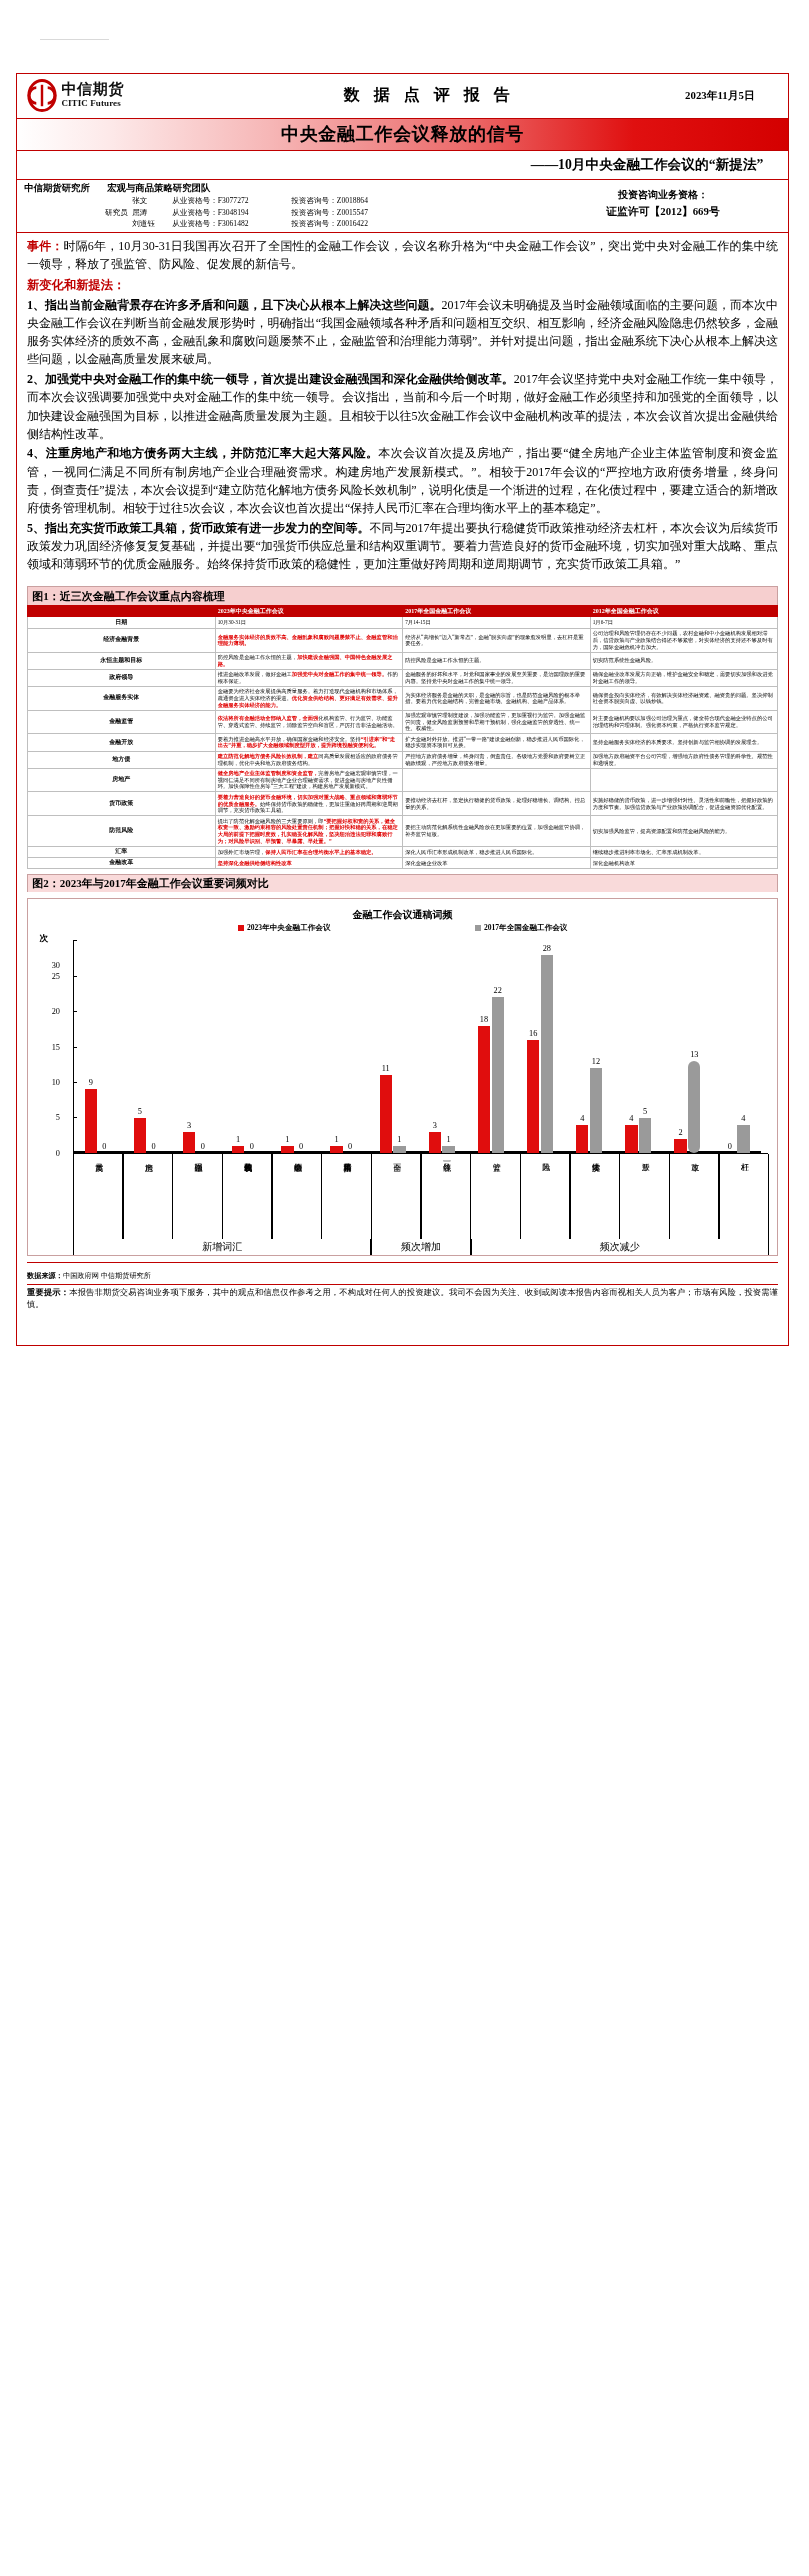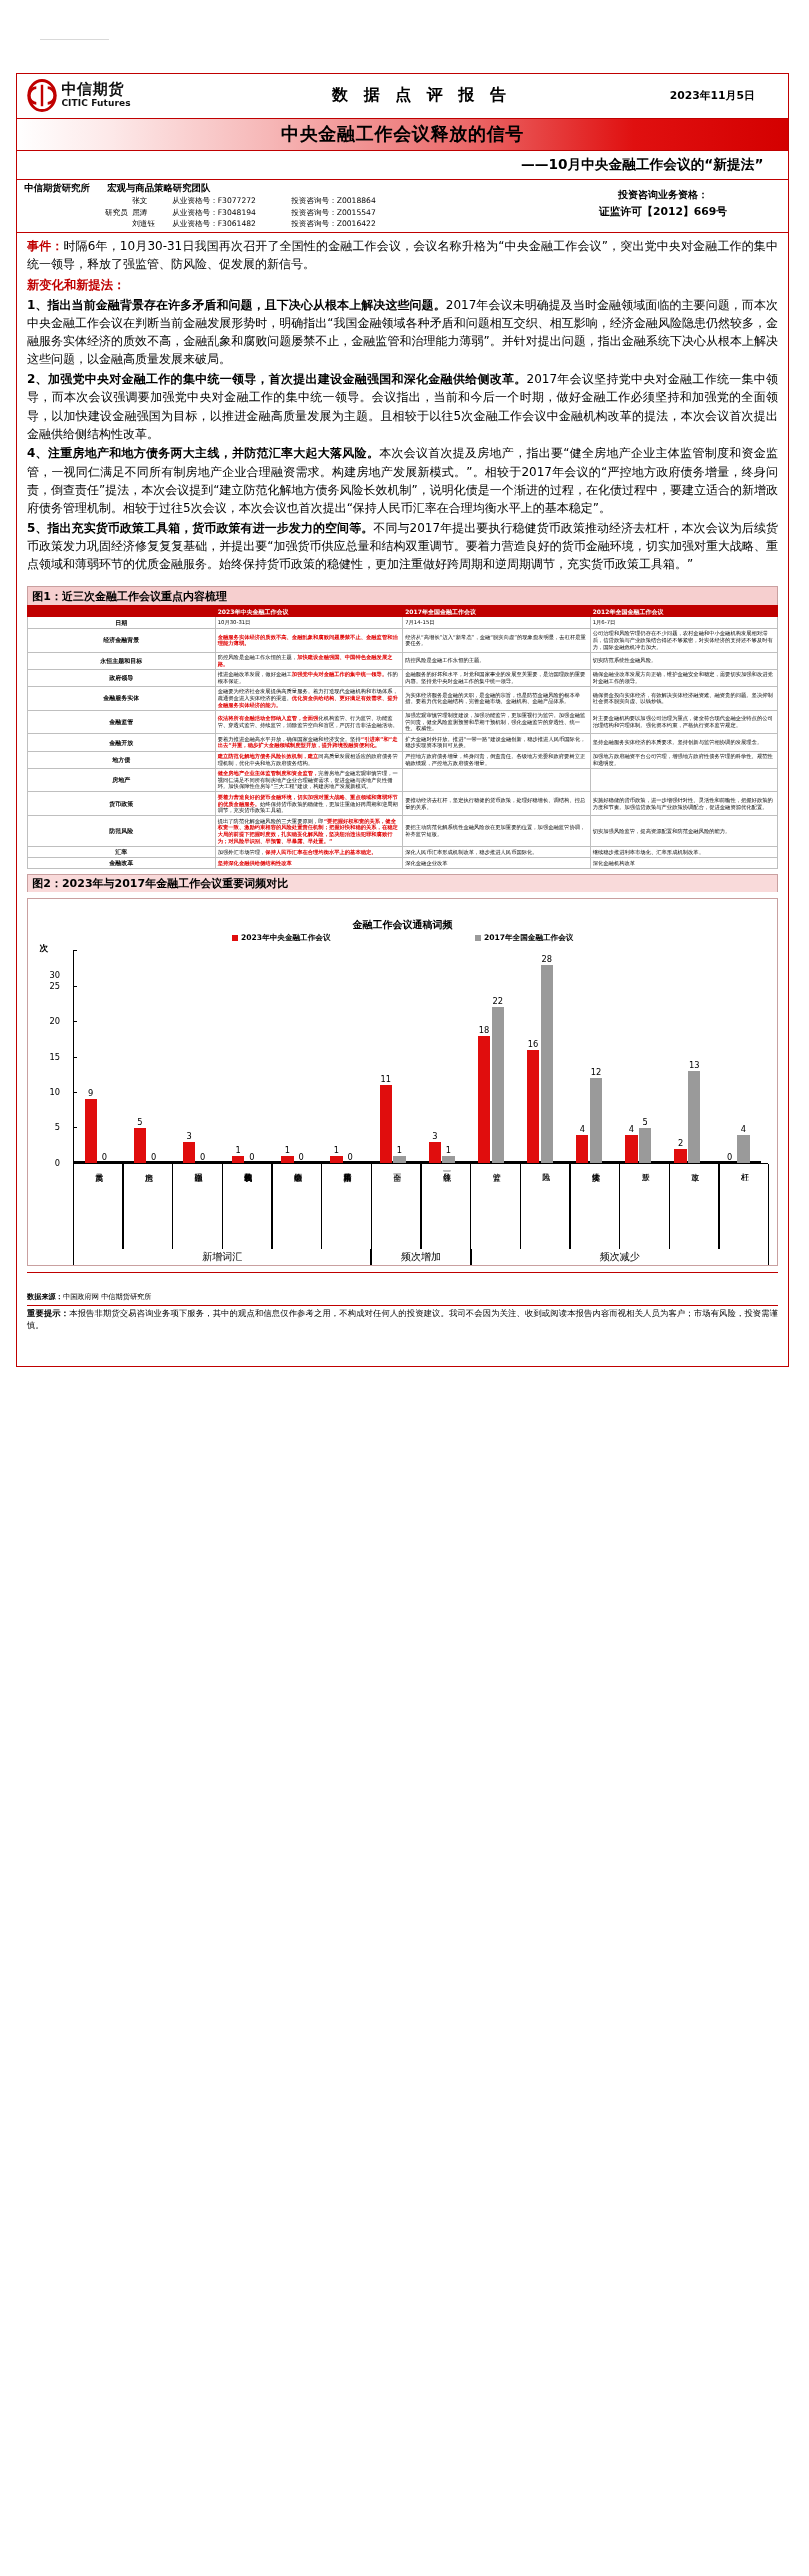--- a/index.html
+++ b/index.html
@@ -3,21 +3,21 @@
 <meta charset="utf-8">
 <style>
   * { box-sizing: border-box; }
   html, body { margin: 0; padding: 0; }
   body {
     width: 810px;
     background: #ffffff;
     font-family: "DejaVu Sans", "Liberation Sans", sans-serif;
     color: #000;
   }
-  .page { width: 805px; padding: 0 0 7.2px 0; position: relative; }
+  .page { width: 805px; padding: 0 0 7.2px 0; position: relative; font-family: Liberation Serif, serif; }
 
   
   .top-rule { width: 69px; height: 0.7px; background: #d9d9d9; margin: 39px 0 0 40px; }
 
   
   .report-frame {
     margin: 33px 16px 0 16px;
     border: 0.7px solid #c00000;
   }
   .hdr-top {
@@ -93,21 +93,21 @@
     background: #c00000; color: #fff; font-weight: bold; font-size: 6px;
     text-align: left; height: 10.8px; border-color: #c00000;
   }
   table.cmp td.rowhdr {
     font-weight: bold; font-size: 6px; text-align: center; width: 45px; background: #fff;
   }
   .rd { color: #e00000; font-weight: bold; }
   .bk { color: #000; }
 
   
-  .chart-outer { margin: 5.8px 10px 0 10px; border: 0.7px solid #c9a0a0; background: #fff; padding: 14px 0 0 0; }
+  .chart-outer { margin: 5.8px 10px 0 10px; border: 0.7px solid #c9a0a0; background: #fff; padding: 4px 0 0 0; }
   .chart-title { text-align: center; font-size: 10px; font-weight: bold; margin: 4.3px 0 1.4px 0; }
   .legend { display: flex; justify-content: center; gap: 144px; font-size: 7.6px; font-weight: bold; margin-bottom: 2.9px; }
   .legend .item { display: flex; align-items: center; gap: 2.9px; }
   .sw { width: 6.5px; height: 6.5px; display: inline-block; }
   .chart-area { position: relative; height: 217px; margin: 0 7.2px 0 0; }
   .yaxis-unit { position: absolute; left: 11.6px; top: -2.9px; font-size: 8.7px; font-weight: bold; }
   .plot { position: absolute; left: 45px; right: 8.7px; top: 4.3px; bottom: 0; }
   .ytick { position: absolute; left: 0; transform: translateY(-50%); font-size: 8.3px; width: 32px; text-align: right; }
   .ytickmark { position: absolute; width: 3.6px; height: 0.7px; background: #000; left: 45px; }
   .axis-v { position: absolute; left: 45px; top: 4.3px; bottom: 0; width: 1.4px; background: #000; }
@@ -128,21 +128,21 @@
   }
   .xlab span {
     writing-mode: vertical-rl; text-orientation: upright;
     font-size: 8px; letter-spacing: 0px; line-height: 1.02;
   }
   .grp-row { display: flex; margin: 0 8.7px 0 45px; }
   .grp-cell { border-left: 0.7px solid #000; border-right: 0.7px solid #000; height: 16px;
     display: flex; align-items: center; justify-content: center; font-size: 10px; margin-right: -0.7px; }
 
   
-  .src { margin: 5.8px 10px 0 10px; font-size: 7.2px; border-top: 0.7px solid #c00000; padding-top: 19px; }
+  .src { margin: 5.8px 10px 0 10px; font-size: 7.2px; border-top: 0.7px solid #c00000; padding-top: 8px; }
   .src b { font-weight: bold; }
   .disc { margin: 2.9px 10px 0 10px; border-top: 0.7px solid #c00000; padding: 2.2px 0 0 0; }
   .disc p { margin: 0 0 1.4px 0; font-size: 8.3px; line-height: 1.42; text-align: justify; }
   .disc b { font-weight: bold; }
   .disc-pad { height: 33px; }
 </style>
 </head>
 <body>
 
 <div class="page">
@@ -454,21 +454,21 @@
                   <span class="v">4</span>
                 </div>
                 <div class="bar g" style="height: 35px;">
                   <span class="v">5</span>
                 </div>
               </div>
               <div class="grp">
                 <div class="bar r" style="height: 14px;">
                   <span class="v">2</span>
                 </div>
-                <div class="bar g" style="height: 92px;">
+                <div class="bar g" style="height: 92px; border-radius: 6px;">
                   <span class="v">13</span>
                 </div>
               </div>
               <div class="grp">
                 <div class="bar r" style="height: 0px;">
                   <span class="v">0</span>
                 </div>
                 <div class="bar g" style="height: 28px;">
                   <span class="v">4</span>
                 </div>

